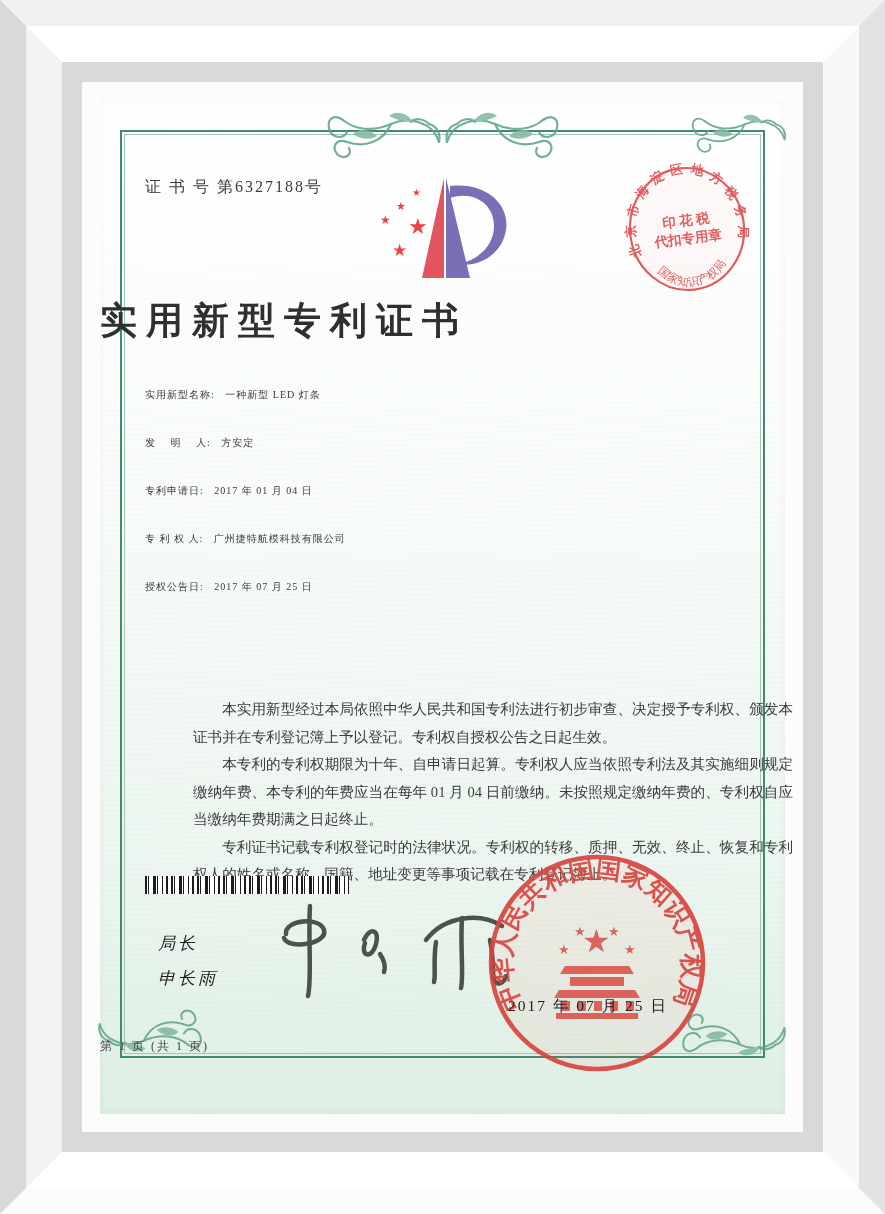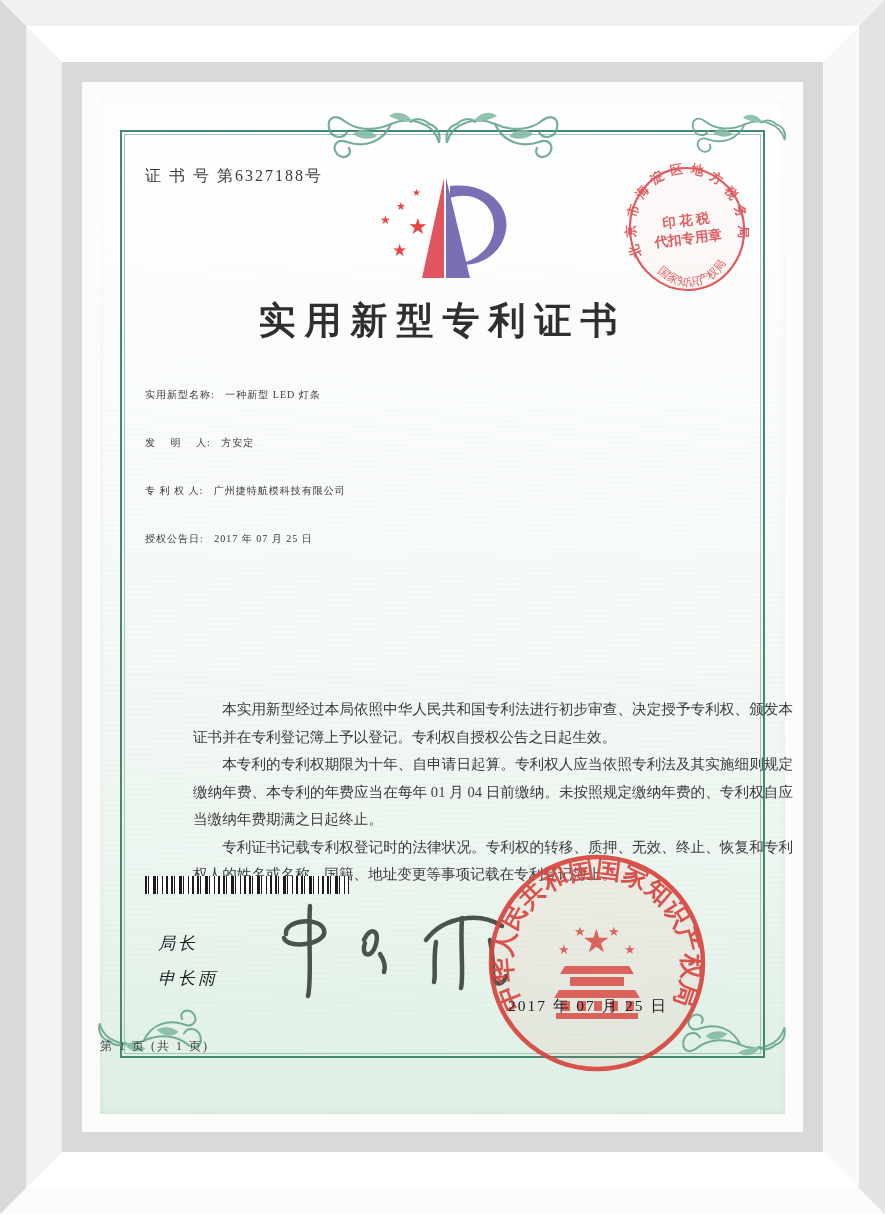--- a/index.html
+++ b/index.html
@@ -20,23 +20,23 @@
       linear-gradient(180deg,rgba(255,255,255,.95) 0%,rgba(247,251,248,.7) 40%,
         rgba(230,243,235,.6) 72%,rgba(217,237,226,.85) 100%),
       repeating-linear-gradient(178deg,rgba(120,180,150,.12) 0 1px,rgba(255,255,255,0) 1px 5px),
       #fbfcfa;
     box-shadow:inset 0 0 8px rgba(0,0,0,.05);}
   .border-outer{position:absolute;left:20px;right:20px;top:30px;bottom:56px;
     border:2px solid #44886f;}
   .border-inner{position:absolute;inset:2px;border:1px solid #9cc7b2;}
 
   
-  .cert-number{position:absolute;left:45px;top:66px;font-size:16px;color:#3c3c3c;
+  .cert-number{position:absolute;left:45px;top:77px;font-size:16px;color:#3c3c3c;
     letter-spacing:2px;}
-  .cert-title{position:absolute;left:0;top:196px;width:100%;text-align:center;
+  .cert-title{position:absolute;left:0;top:196px;width:100%;
     font-size:37px;font-weight:700;color:#2d302d;letter-spacing:9px;}
   .fields{position:absolute;left:45px;top:288px;width:600px;}
   .field{margin-bottom:34px;font-size:10px;color:#383838;letter-spacing:1px;}
   .field .flabel{display:inline-block;}
   .field .fvalue{margin-left:7px;}
   .paras{position:absolute;left:45px;top:596px;width:600px;font-size:14.6px;
     color:#3b3b3b;line-height:27.5px;text-align:justify;margin-left:48px;}
   .paras p{margin:0;text-indent:2em;}
 
   
@@ -146,20 +146,24 @@
     <div class="cert-title">实用新型专利证书</div>
 
     <div class="fields">
       <div class="field">
         <span class="flabel">实用新型名称:</span>
         <span class="fvalue">一种新型 LED 灯条</span>
       </div>
       <div class="field">
         <span class="flabel">发　 明　 人:</span>
         <span class="fvalue">方安定</span>
+      </div>
+      <div class="field">
+        <span class="flabel">专利申请日:</span>
+        <span class="fvalue">2017 年 01 月 04 日</span>
       </div>
       <div class="field">
         <span class="flabel">专 利 权 人:</span>
         <span class="fvalue">广州捷特航模科技有限公司</span>
       </div>
       <div class="field">
         <span class="flabel">授权公告日:</span>
         <span class="fvalue">2017 年 07 月 25 日</span>
       </div>
     </div>

